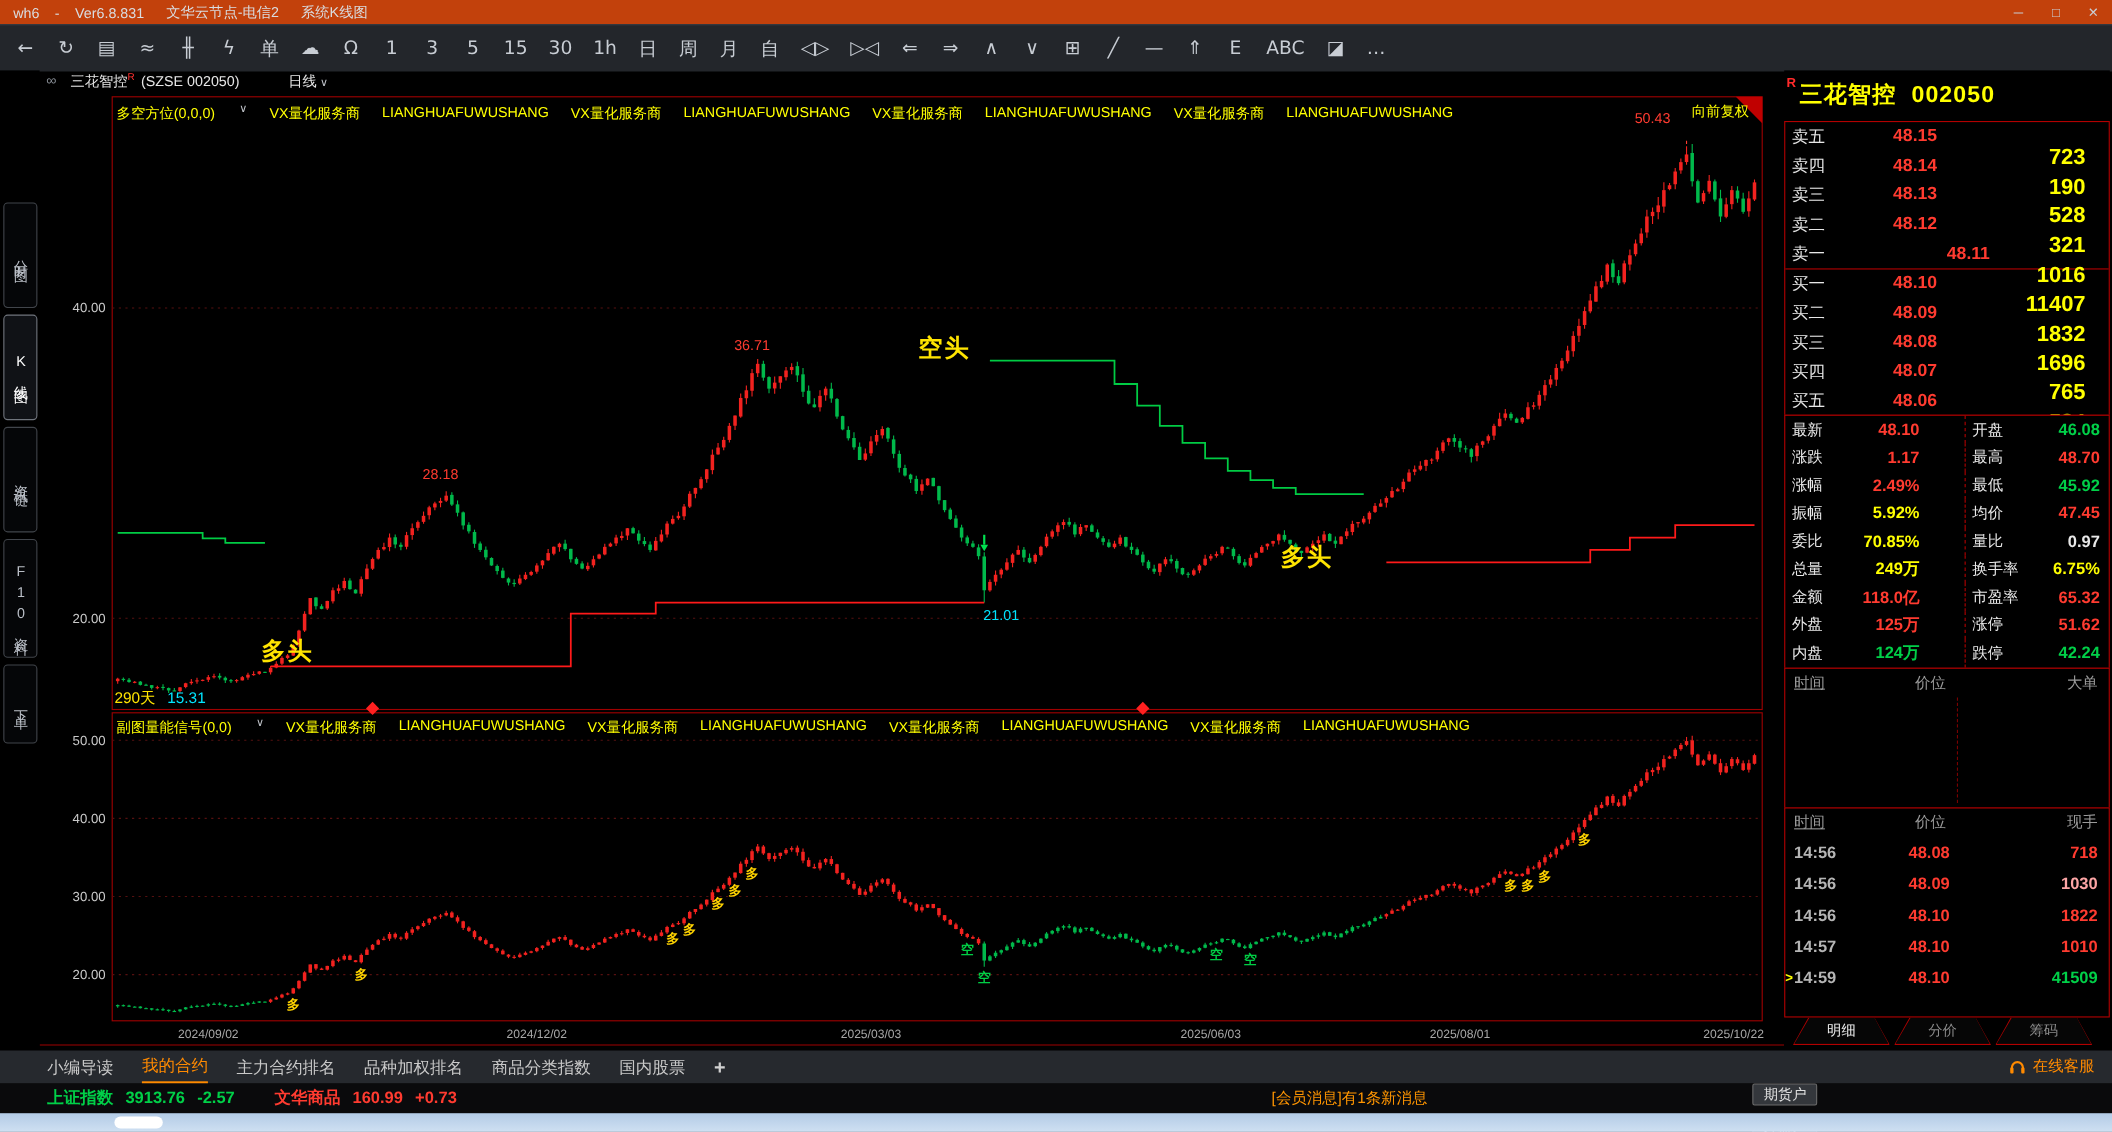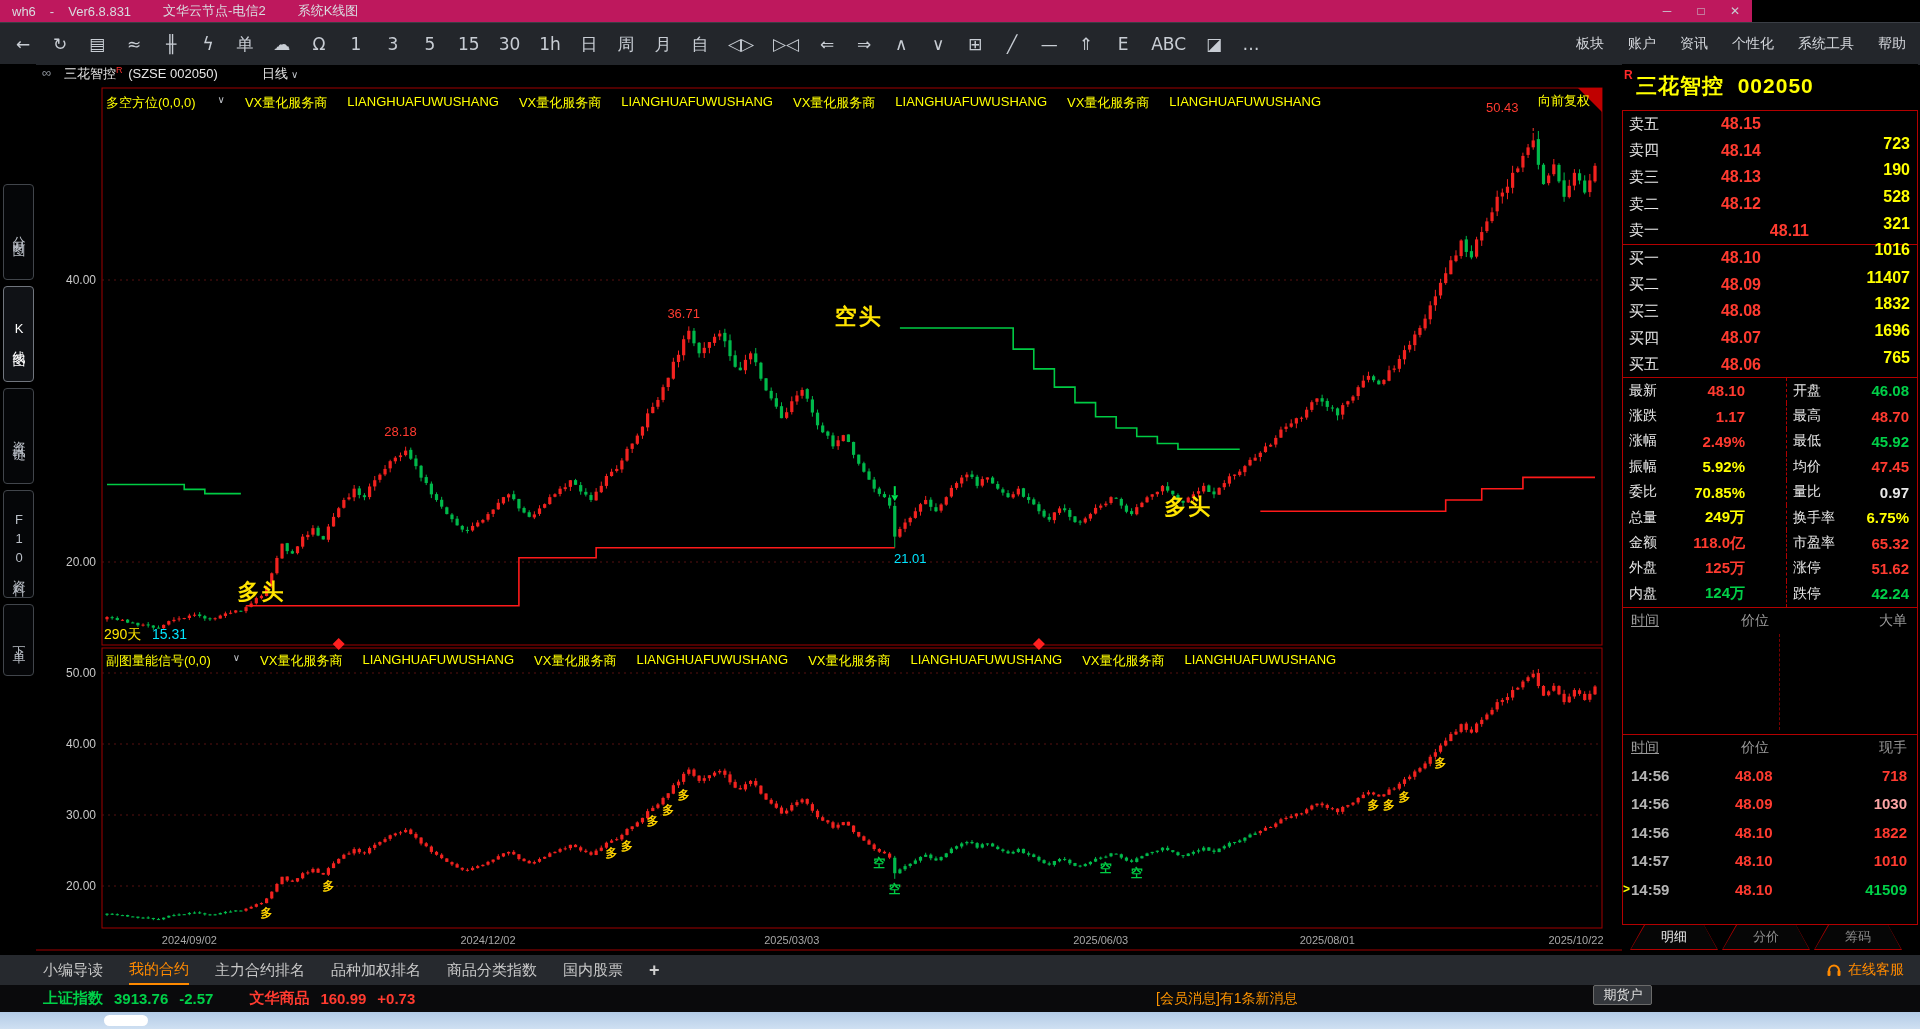--- a/index.html
+++ b/index.html
@@ -1,24 +1,24 @@
 <!DOCTYPE html>
 <html><head>
 <meta charset="utf-8">
 <style>
   html,body{margin:0;padding:0;background:#000;}
   body{width:1920px;height:1029px;position:relative;overflow:hidden;
        font-family:"Liberation Sans","DejaVu Sans",sans-serif;color:#ddd;
        -webkit-font-smoothing:antialiased;}
   
-  .titlebar{position:absolute;left:0;top:0;width:1752px;height:22px;background:#be185d;
+  .titlebar{position:absolute;left:0;top:0;width:1920px;height:22px;background:#c2410c;
             display:flex;align-items:center;font-size:13px;color:#d9dce0;text-align:center;}
   .titlebar .t{margin-left:14px;white-space:nowrap;}
   .titlebar .t.first{margin-left:12px;}
-  .titlebar .gap{margin-left:32px;}
+  .titlebar .gap{margin-left:20px;}
   .win-controls{position:absolute;right:0;top:0;height:22px;display:flex;}
   .win-btn{width:34px;height:22px;display:flex;align-items:center;justify-content:center;
            color:#c9cdd3;font-size:12px;}
   
   .toolbar{position:absolute;left:0;top:22px;width:1920px;height:42px;background:#23262b;
            border-top:1px solid #3a3e45;display:flex;align-items:center;}
   .tb-icons{display:flex;align-items:center;gap:19px;padding-left:14px;}
   .tb-icon{color:#c8cdd4;font-size:17px;min-width:18px;text-align:center;white-space:nowrap;
            font-family:"DejaVu Sans",sans-serif;}
   .menu-right{position:absolute;right:14px;top:0;height:42px;display:flex;align-items:center;gap:24px;}
@@ -45,21 +45,21 @@
   .quote-panel{position:absolute;left:1622px;top:64px;width:296px;height:891px;background:#000;}
   .qp-title{position:absolute;left:0;top:4px;width:296px;height:36px;}
   .qp-r{position:absolute;left:2px;top:0;color:#ff2a2a;font-size:12px;font-weight:bold;}
   .qp-name{position:absolute;left:14px;top:4px;color:#ffff00;font-size:21px;font-weight:bold;letter-spacing:1px;white-space:nowrap;}
   .box{position:absolute;left:0;width:296px;border:1px solid #b30000;box-sizing:border-box;background:#000;}
   .ob-box{top:46px;height:268px;}
   .ob-row{height:26.6px;display:flex;align-items:center;position:relative;}
   .ob-row.sep{border-bottom:1px solid #b30000;gap:48px;}
   .ob-label{color:#e8e8e8;font-size:15px;margin-left:6px;width:42px;}
   .ob-price{color:#ff3b30;font-size:16px;font-weight:bold;width:90px;text-align:right;}
-  .ob-vol{color:#ffff00;font-size:16px;font-weight:bold;position:absolute;right:7px;margin-top:39px;}
+  .ob-vol{color:#ffff00;font-size:20px;font-weight:bold;position:absolute;right:21px;margin-top:39px;}
   .stats-box{top:313px;height:231px;}
   .stat-row{height:25.4px;display:flex;gap:33px;}
   .stat-cell{width:147px;position:relative;display:flex;align-items:center;}
   .stat-cell.right{border-left:1px dashed #b30000;width:147px;}
   .stat-label{color:#e8e8e8;font-size:14px;margin-left:6px;white-space:nowrap;}
   .stat-value{position:absolute;right:8px;font-size:15px;font-weight:bold;white-space:nowrap;}
   .dadan-box{top:543px;height:128px;}
   .xs-box{top:670px;height:191px;}
   .qp-head{height:26px;display:flex;align-items:center;color:#9a9a9a;font-size:14px;position:relative;}
   .qp-head .c1{margin-left:8px;text-decoration:underline;}
@@ -151,28 +151,20 @@
       <span class="tb-icon">∧</span>
       <span class="tb-icon">∨</span>
       <span class="tb-icon">⊞</span>
       <span class="tb-icon">╱</span>
       <span class="tb-icon">—</span>
       <span class="tb-icon">⇑</span>
       <span class="tb-icon">E</span>
       <span class="tb-icon">ABC</span>
       <span class="tb-icon">◪</span>
       <span class="tb-icon">…</span>
-    </div>
-  <div class="menu-right" id="menu-right">
-      <span class="menu-item">板块</span>
-      <span class="menu-item">账户</span>
-      <span class="menu-item">资讯</span>
-      <span class="menu-item">个性化</span>
-      <span class="menu-item">系统工具</span>
-      <span class="menu-item">帮助</span>
     </div>
 </div>
 
 <div class="sidebar" id="sidebar">
     <div class="side-tab" style="top: 120px; height: 94px;">分时图</div>
     <div class="side-tab active" style="top: 222px; height: 94px;">K线图</div>
     <div class="side-tab" style="top: 324px; height: 94px;">资讯链</div>
     <div class="side-tab" style="top: 426px; height: 106px;">F10资料</div>
     <div class="side-tab" style="top: 540px; height: 70px;">下单</div>
   </div>

